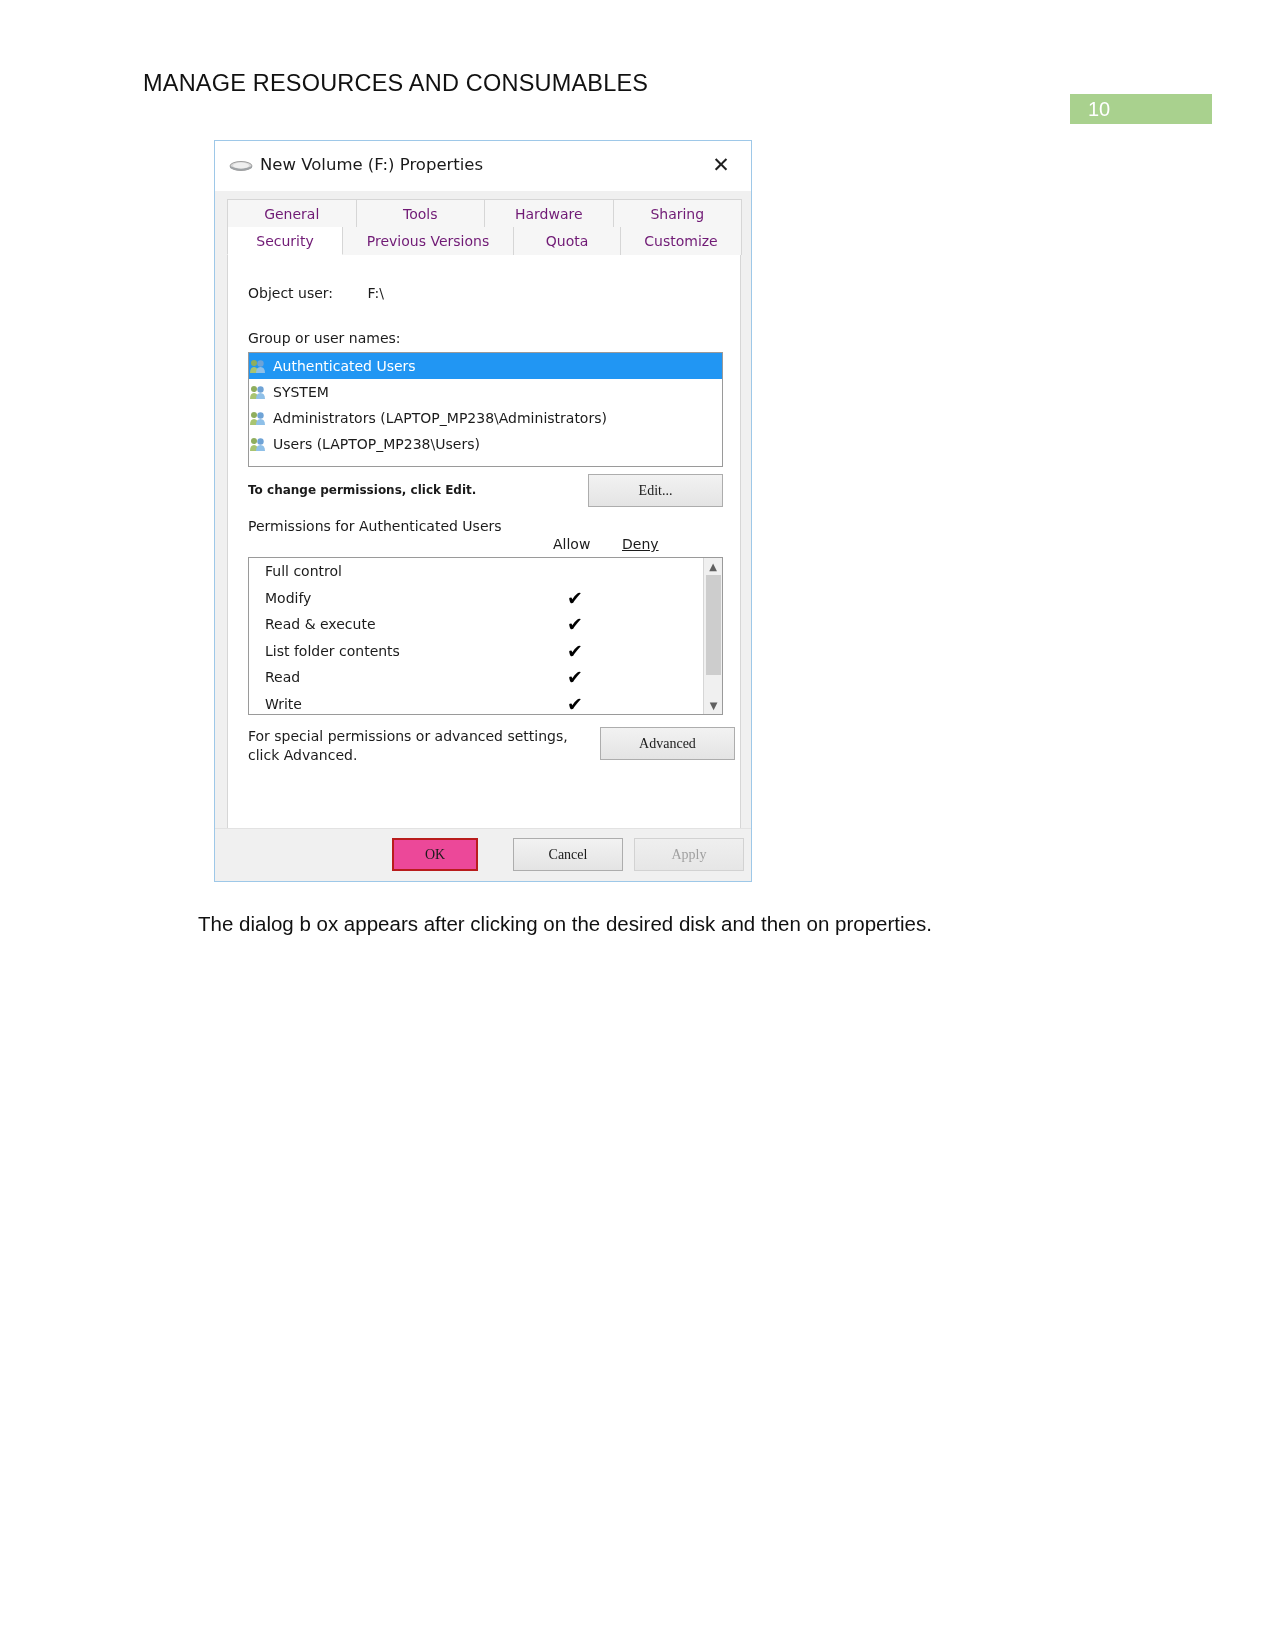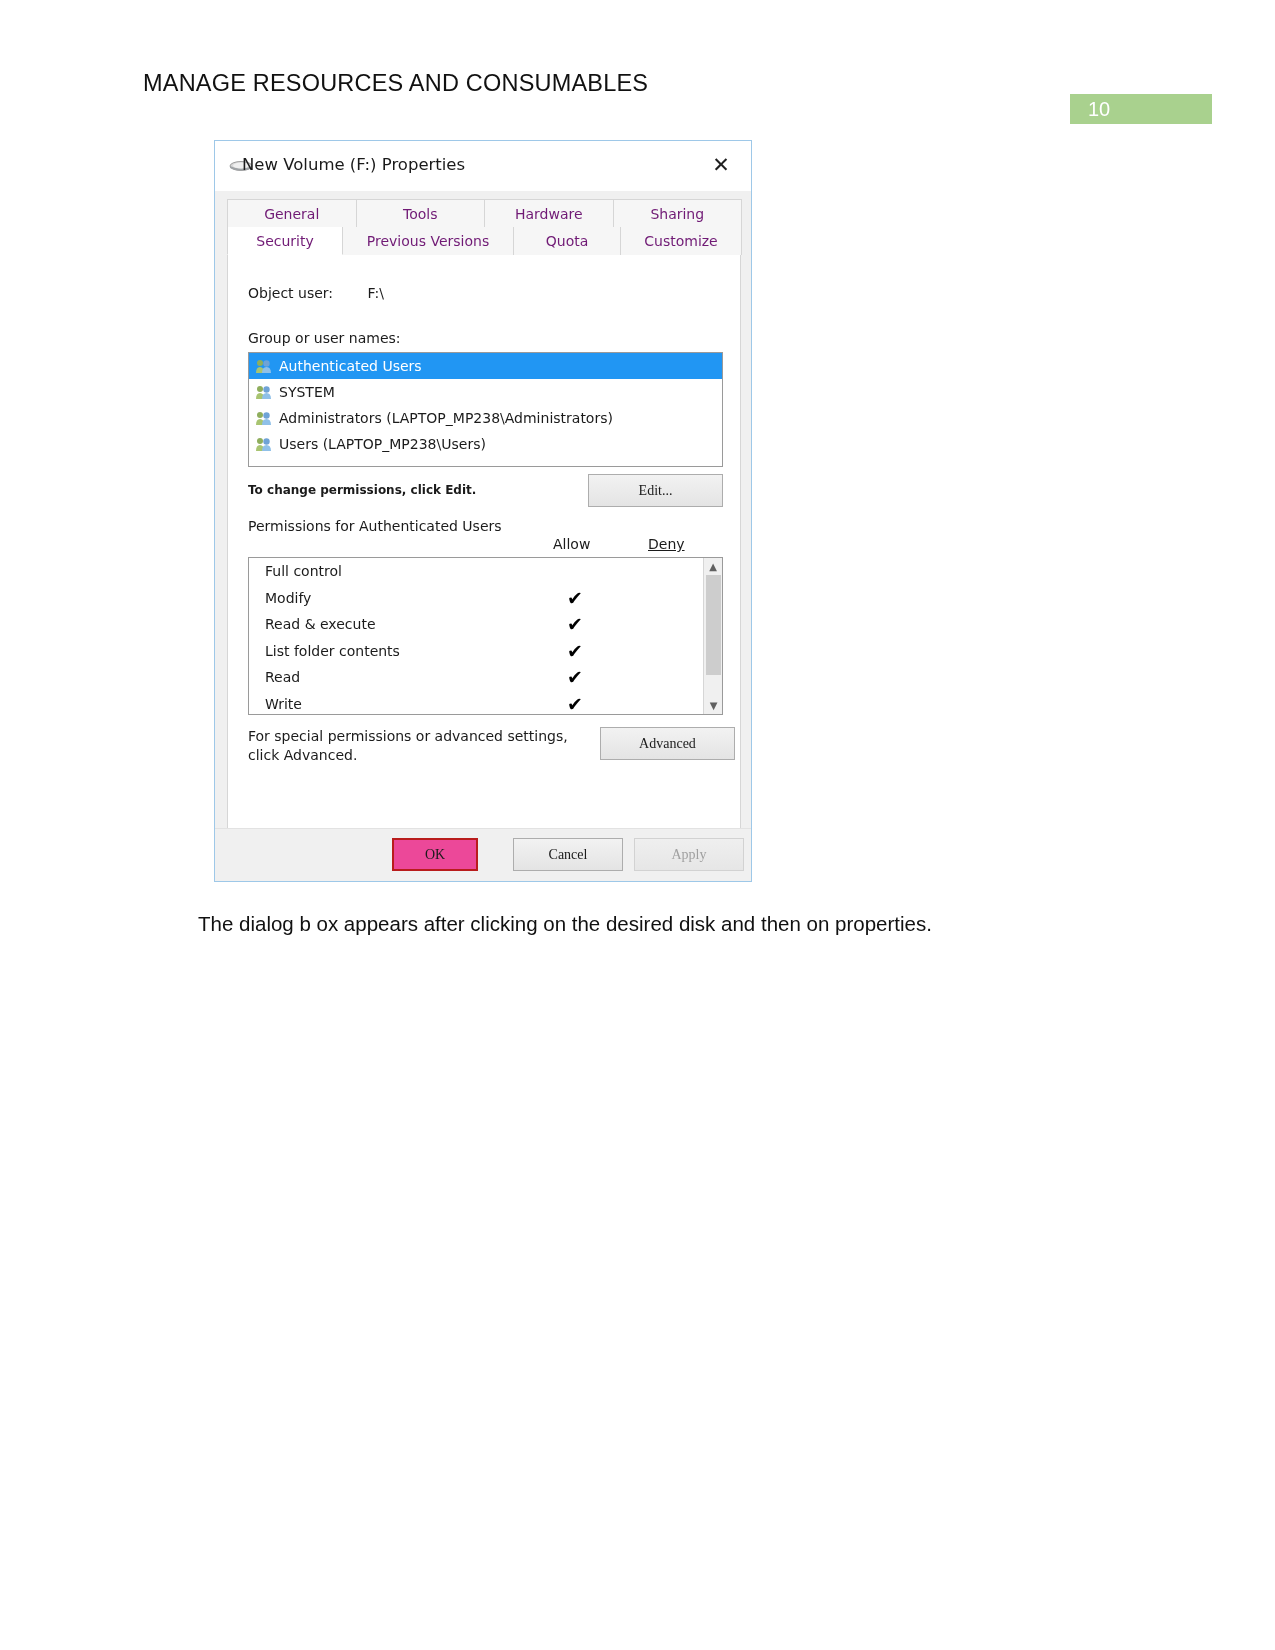--- a/index.html
+++ b/index.html
@@ -66,21 +66,21 @@
   }
   .titlebar .tb-icon {
     position: absolute;
     left: 14px;
     top: 17px;
     width: 24px;
     height: 16px;
   }
   .titlebar .tb-text {
     position: absolute;
-    left: 27px;
+    left: 45px;
     top: 14px;
     font-size: 16.5px;
     color: #1a1a1a;
     white-space: nowrap;
   }
   .titlebar .tb-close {
     position: absolute;
     right: 8px;
     top: 9px;
     width: 44px;
@@ -160,21 +160,20 @@
     width: 475px;
     height: 115px;
     border: 1px solid #9a9a9a;
     background: #ffffff;
     overflow: hidden;
   }
   .userrow {
     height: 26px;
     display: flex;
     align-items: center;
-    padding-left: 6px;
     font-size: 14px;
     white-space: nowrap;
   }
   .userrow.selected { background: #2196f3; color: #ffffff; }
   .useric {
     width: 18px; height: 16px; margin-right: 6px; flex: 0 0 18px;
     position: relative;
   }
 
   .editline {
@@ -212,21 +211,21 @@
   .permhdr {
     position: absolute;
     left: 20px;
     top: 262px;
     width: 300px;
     font-size: 14px;
     line-height: 19px;
   }
   .colhdr { position: absolute; font-size: 14px; top: 281px; }
   .colhdr.allow { left: 325px; }
-  .colhdr.deny  { left: 420px; text-decoration: underline; }
+  .colhdr.deny  { left: 394px; text-decoration: underline; }
 
   .permbox {
     position: absolute;
     left: 20px;
     top: 302px;
     width: 475px;
     height: 158px;
     border: 1px solid #9a9a9a;
     background: #ffffff;
     overflow: hidden;

